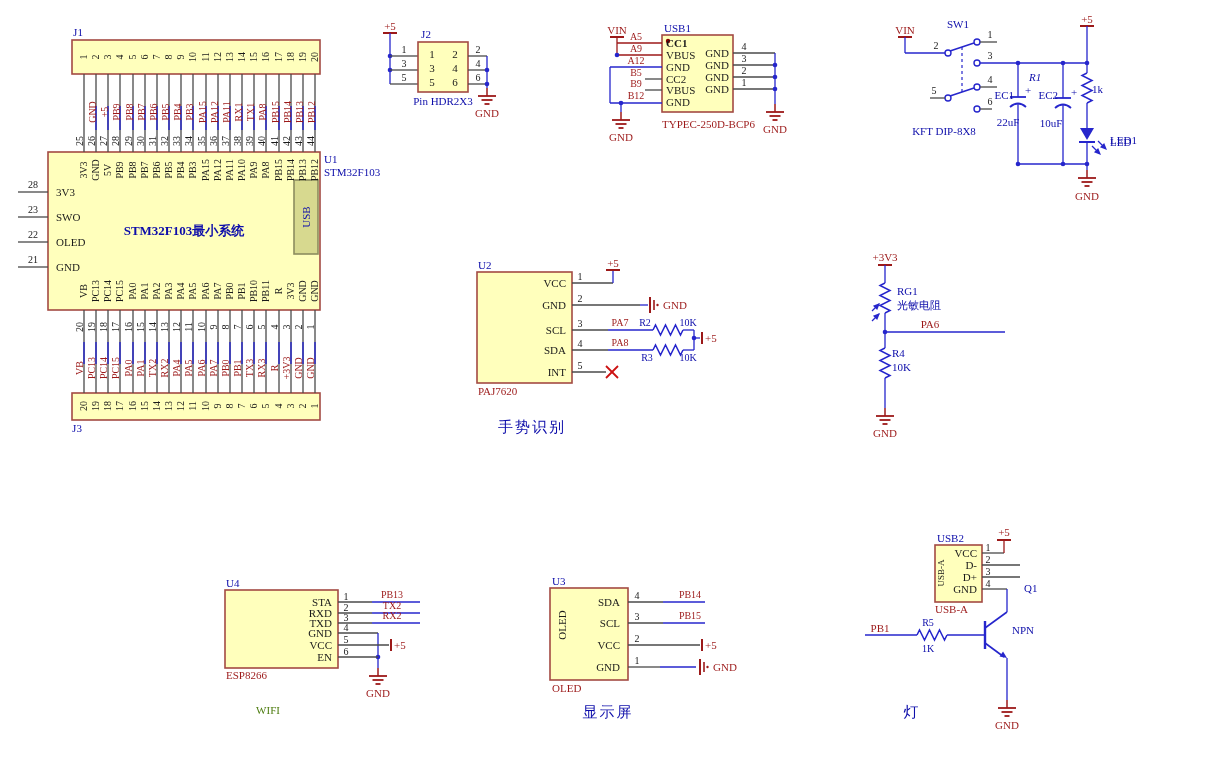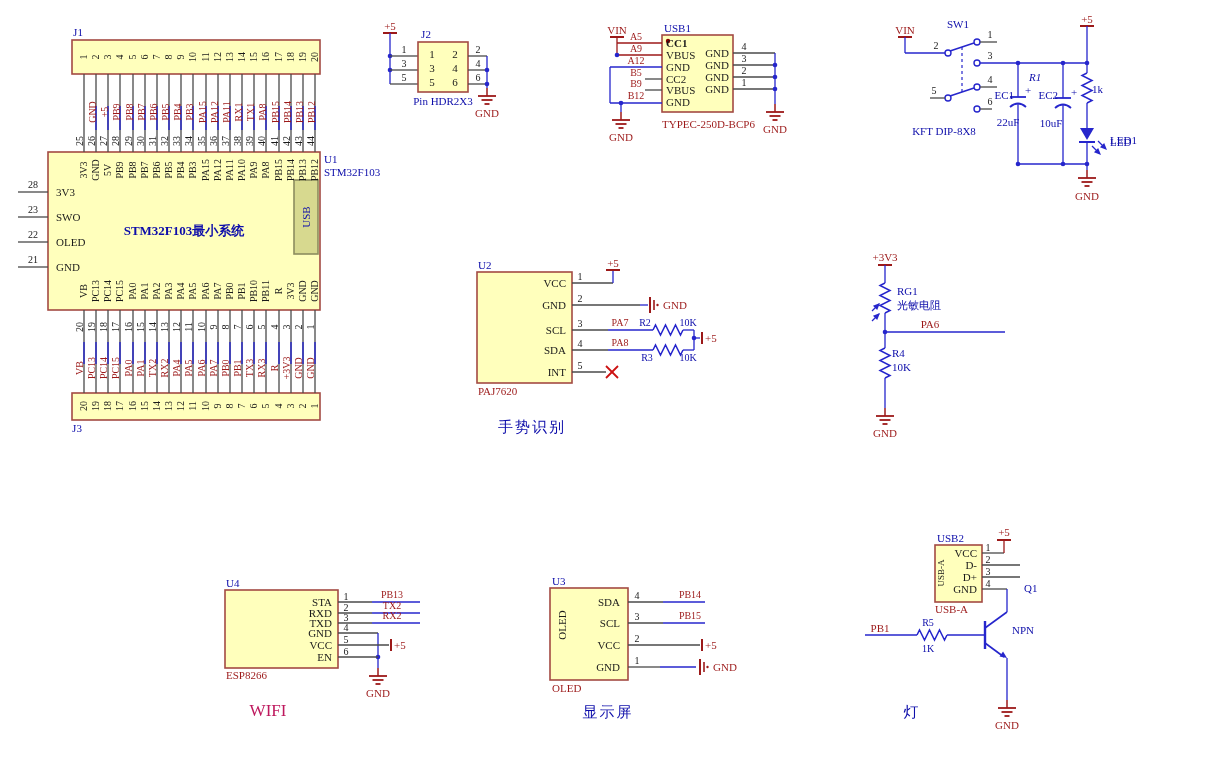--- a/index.html
+++ b/index.html
@@ -6,21 +6,21 @@
   #canvas{position:relative;width:1206px;height:772px;background:#ffffff;overflow:hidden;
           font-family:"Liberation Serif",serif;}
   #wires{position:absolute;left:0;top:0;}
   .lbl{position:absolute;font-family:"Liberation Serif",serif;font-size:11px;line-height:1;
        white-space:nowrap;color:#1a1a1a;}
   .net{color:#9c1919;}
   .des{color:#0d0daa;}
   .sm{font-size:10px;}
   .ttl{font-size:13px;font-weight:bold;text-align:center;}
   .cap{font-size:15px;color:#0d0daa;letter-spacing:2px;}
-  .capw{font-size:17px;color:#be185d;}
+  .capw{font-size:11px;color:#4d7c0f;}
 </style>
 </head>
 <body>
 
 <div id="canvas">
   <svg id="wires" width="1206" height="772">
       <rect x="72" y="40" width="248" height="34" fill="#ffffbc" stroke="#a34a43" stroke-width="1.6"></rect>
       <rect x="48" y="152" width="272" height="158" fill="#ffffbc" stroke="#a34a43" stroke-width="1.6"></rect>
       <rect x="294" y="180" width="24" height="74" fill="#d7d98f" stroke="#8d8d5e" stroke-width="1.6"></rect>
       <rect x="72" y="393" width="248" height="27" fill="#ffffbc" stroke="#a34a43" stroke-width="1.6"></rect>

